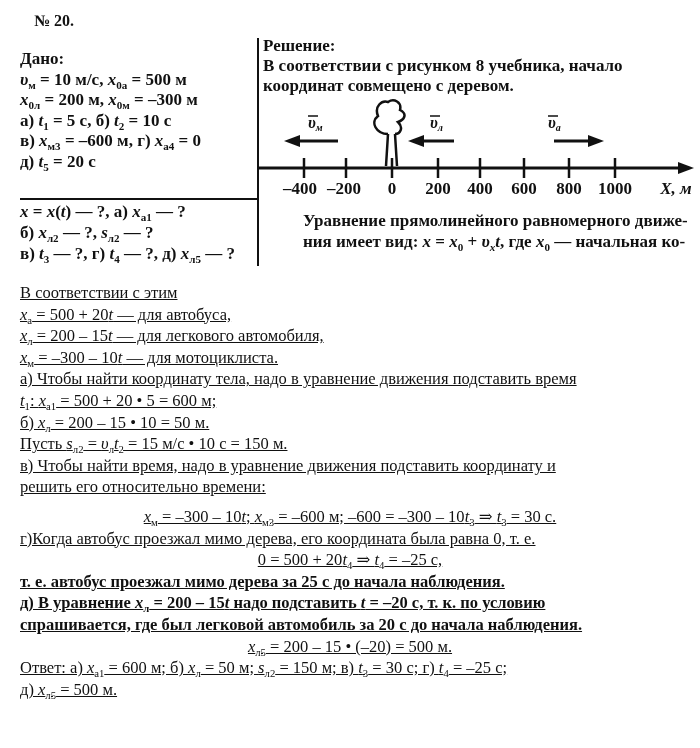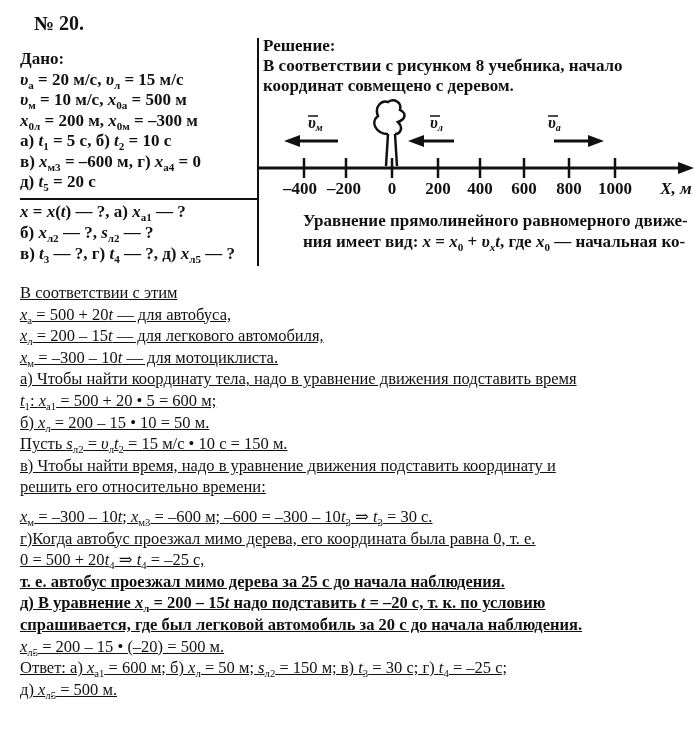--- a/index.html
+++ b/index.html
@@ -1,41 +1,40 @@
 <!DOCTYPE html>
 <html><head>
 <meta charset="utf-8">
 <style>
   html, body { margin:0; padding:0; background:#ffffff; }
   body { width:700px; height:748px; position:relative; overflow:hidden; color:#111; font-family:"Liberation Serif","DejaVu Serif",serif; }
   .abs { position:absolute; white-space:nowrap; }
-  .title { left:34px; top:12px; font-size:20px; font-weight:bold; }
+  .title { left:34px; top:12px; font-size:16px; font-weight:bold; }
   .bold { font-weight:bold; }
   .given { left:20px; top:32px; font-size:17px; font-weight:bold; line-height:20.5px;margin-top:17px; }
   .given div, .find div { white-space:nowrap; }
   .vline { position:absolute; left:257px; top:38px; width:2px; height:228px; background:#111; }
   .hline { position:absolute; left:20px; top:198px; width:238px; height:2px; background:#111; }
   .find { left:20px; top:201px; font-size:17px; font-weight:bold; line-height:21px;font-family:Liberation Serif, serif; }
   .solution { left:263px; top:36px; font-size:17px; font-weight:bold; line-height:20px; }
   .expl { left:263px; top:210px; font-size:17px; font-weight:bold; line-height:21px;margin-left:40px; }
   .body { left:20px; top:282px; font-size:16.5px; line-height:21.6px;text-decoration:underline; }
   .body div { white-space:nowrap; }
-  .center { text-align:left; width:660px; }
+  .center { text-align:center; width:660px; }
   i { font-style:italic; }
   sub { font-size:65%; vertical-align:-4px; line-height:0; }
   svg text { font-family:"Liberation Serif","DejaVu Serif",serif; }
 </style>
 </head>
 <body>
 
 <div class="abs title">№ 20.</div>
 
 <div class="abs given">
   <div>Дано:</div>
-  <div><i>υ</i><sub>а</sub> = 20 м/с, <i>υ</i><sub>л</sub> = 15 м/с</div>
   <div><i>υ</i><sub>м</sub> = 10 м/с, <i>x</i><sub>0а</sub> = 500 м</div>
   <div><i>x</i><sub>0л</sub> = 200 м, <i>x</i><sub>0м</sub> = –300 м</div>
   <div>а) <i>t</i><sub>1</sub> = 5 с, б) <i>t</i><sub>2</sub> = 10 с</div>
   <div>в) <i>x</i><sub>м3</sub> = –600 м, г) <i>x</i><sub>а4</sub> = 0</div>
   <div>д) <i>t</i><sub>5</sub> = 20 с</div>
 </div>
 
 <div class="vline"></div>
 <div class="hline"></div>
 

